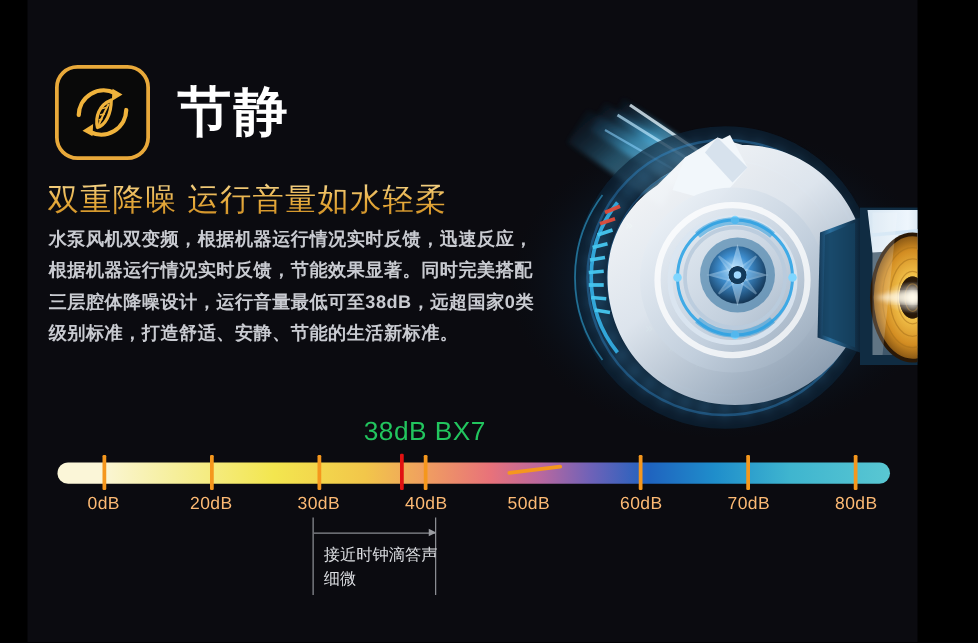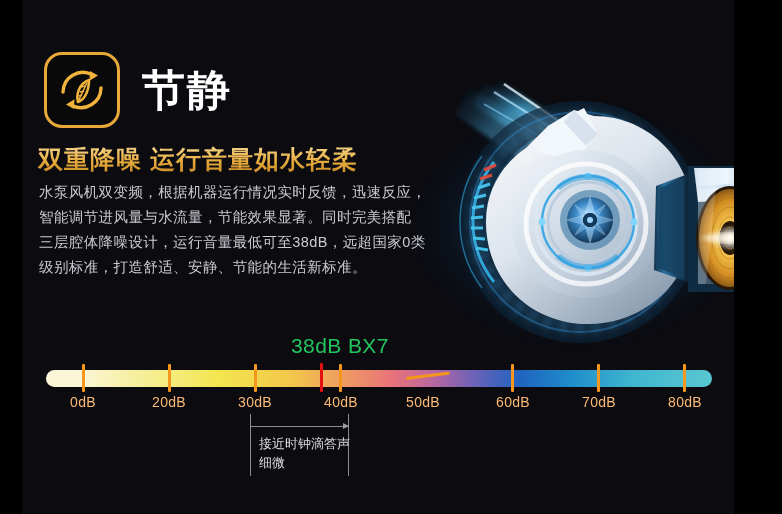--- a/index.html
+++ b/index.html
@@ -42,33 +42,33 @@
   .title {
     margin-left:22px;
     font-size:43px; line-height:1;
     font-weight:bold; color:#ffffff;
     letter-spacing:2px;
   }
 
   
   .subtitle {
     position:absolute; left:38px; top:143px;
-    font-size:25px; font-weight:bold; letter-spacing:1px;
+    font-size:25px; font-weight:normal; letter-spacing:1px;
     background:linear-gradient(180deg,#f6dc9a 0%,#e7ab3c 55%,#c98a22 100%);
     -webkit-background-clip:text; background-clip:text;
     -webkit-text-fill-color:transparent; color:#e7ab3c;
     white-space:nowrap;
   }
 
   .body-copy {
     position:absolute; left:39px; top:180px; width:400px;
     font-size:14.5px; line-height:25px;
     color:#c9cbd1; letter-spacing:0.4px;
   }
-  .body-copy p { white-space:nowrap; }
+  .body-copy p { white-space:nowrap;font-weight:bold; }
 
   
   .meter { position:absolute; left:0; top:0; width:782px; height:514px; pointer-events:none; }
 
   .bar {
     position:absolute; left:46px; top:370px;
     width:666px; height:17px; border-radius:9px;
     background:linear-gradient(90deg,
       #fbf6d8 0%, #fbf6d8 5%,
       #f6ef9c 14%,
@@ -322,21 +322,21 @@
         <path d="M28 33 L25 34" stroke="#f0b33c" stroke-width="1.4"></path>
       </svg>
     </div>
     <div class="title">节静</div>
   </div>
 
   <div class="subtitle">双重降噪  运行音量如水轻柔</div>
 
   <div class="body-copy">
     <p>水泵风机双变频，根据机器运行情况实时反馈，迅速反应，</p>
-    <p>智能调节进风量与水流量，节能效果显著。同时完美搭配</p>
+    <p>根据机器运行情况实时反馈，节能效果显著。同时完美搭配</p>
     <p>三层腔体降噪设计，运行音量最低可至38dB，远超国家0类</p>
     <p>级别标准，打造舒适、安静、节能的生活新标准。</p>
   </div>
 
   <div class="meter">
     <div class="bar"></div>
 
     <div class="marker-label">38dB BX7</div>
 
     <div class="tick red" style="left:320px;"></div>

